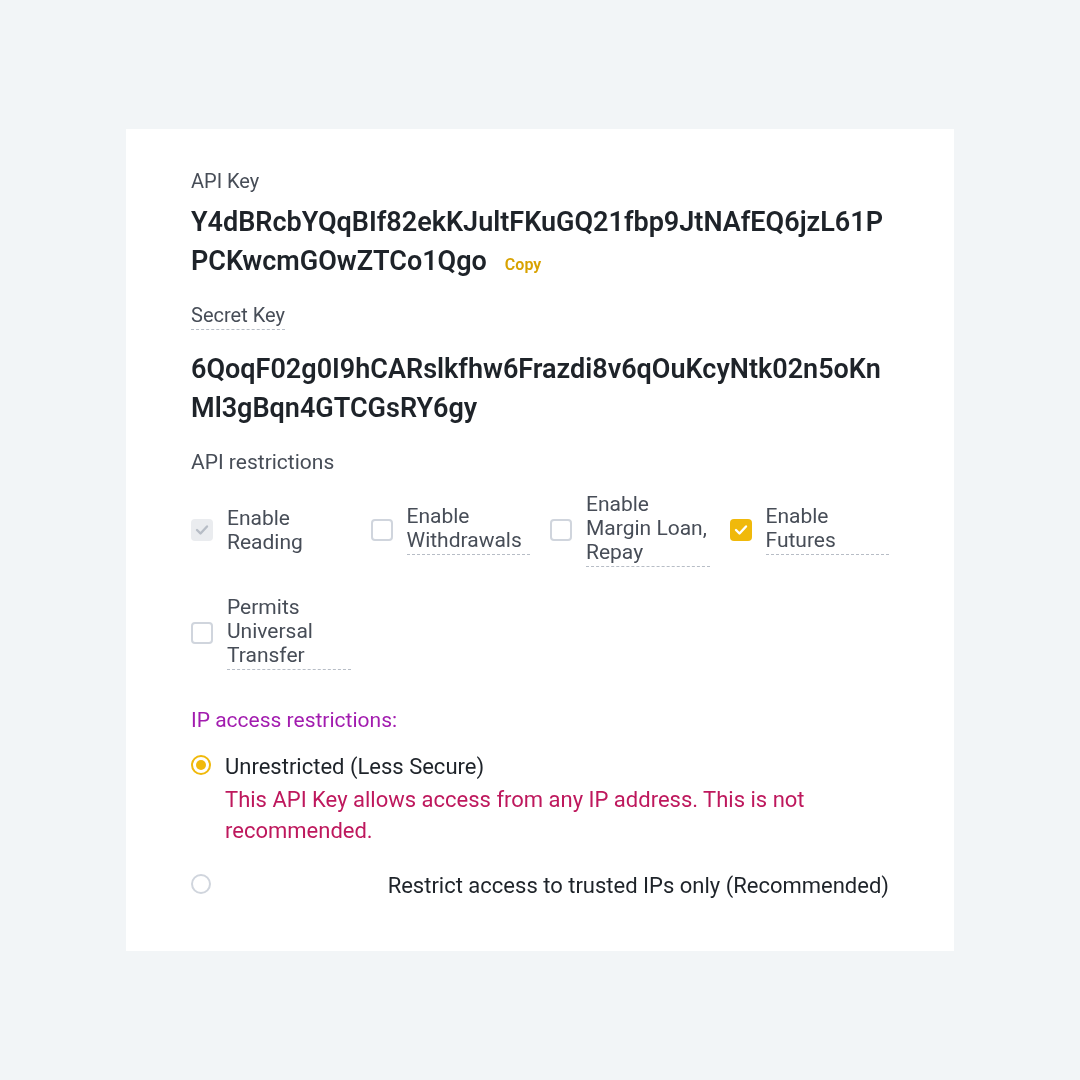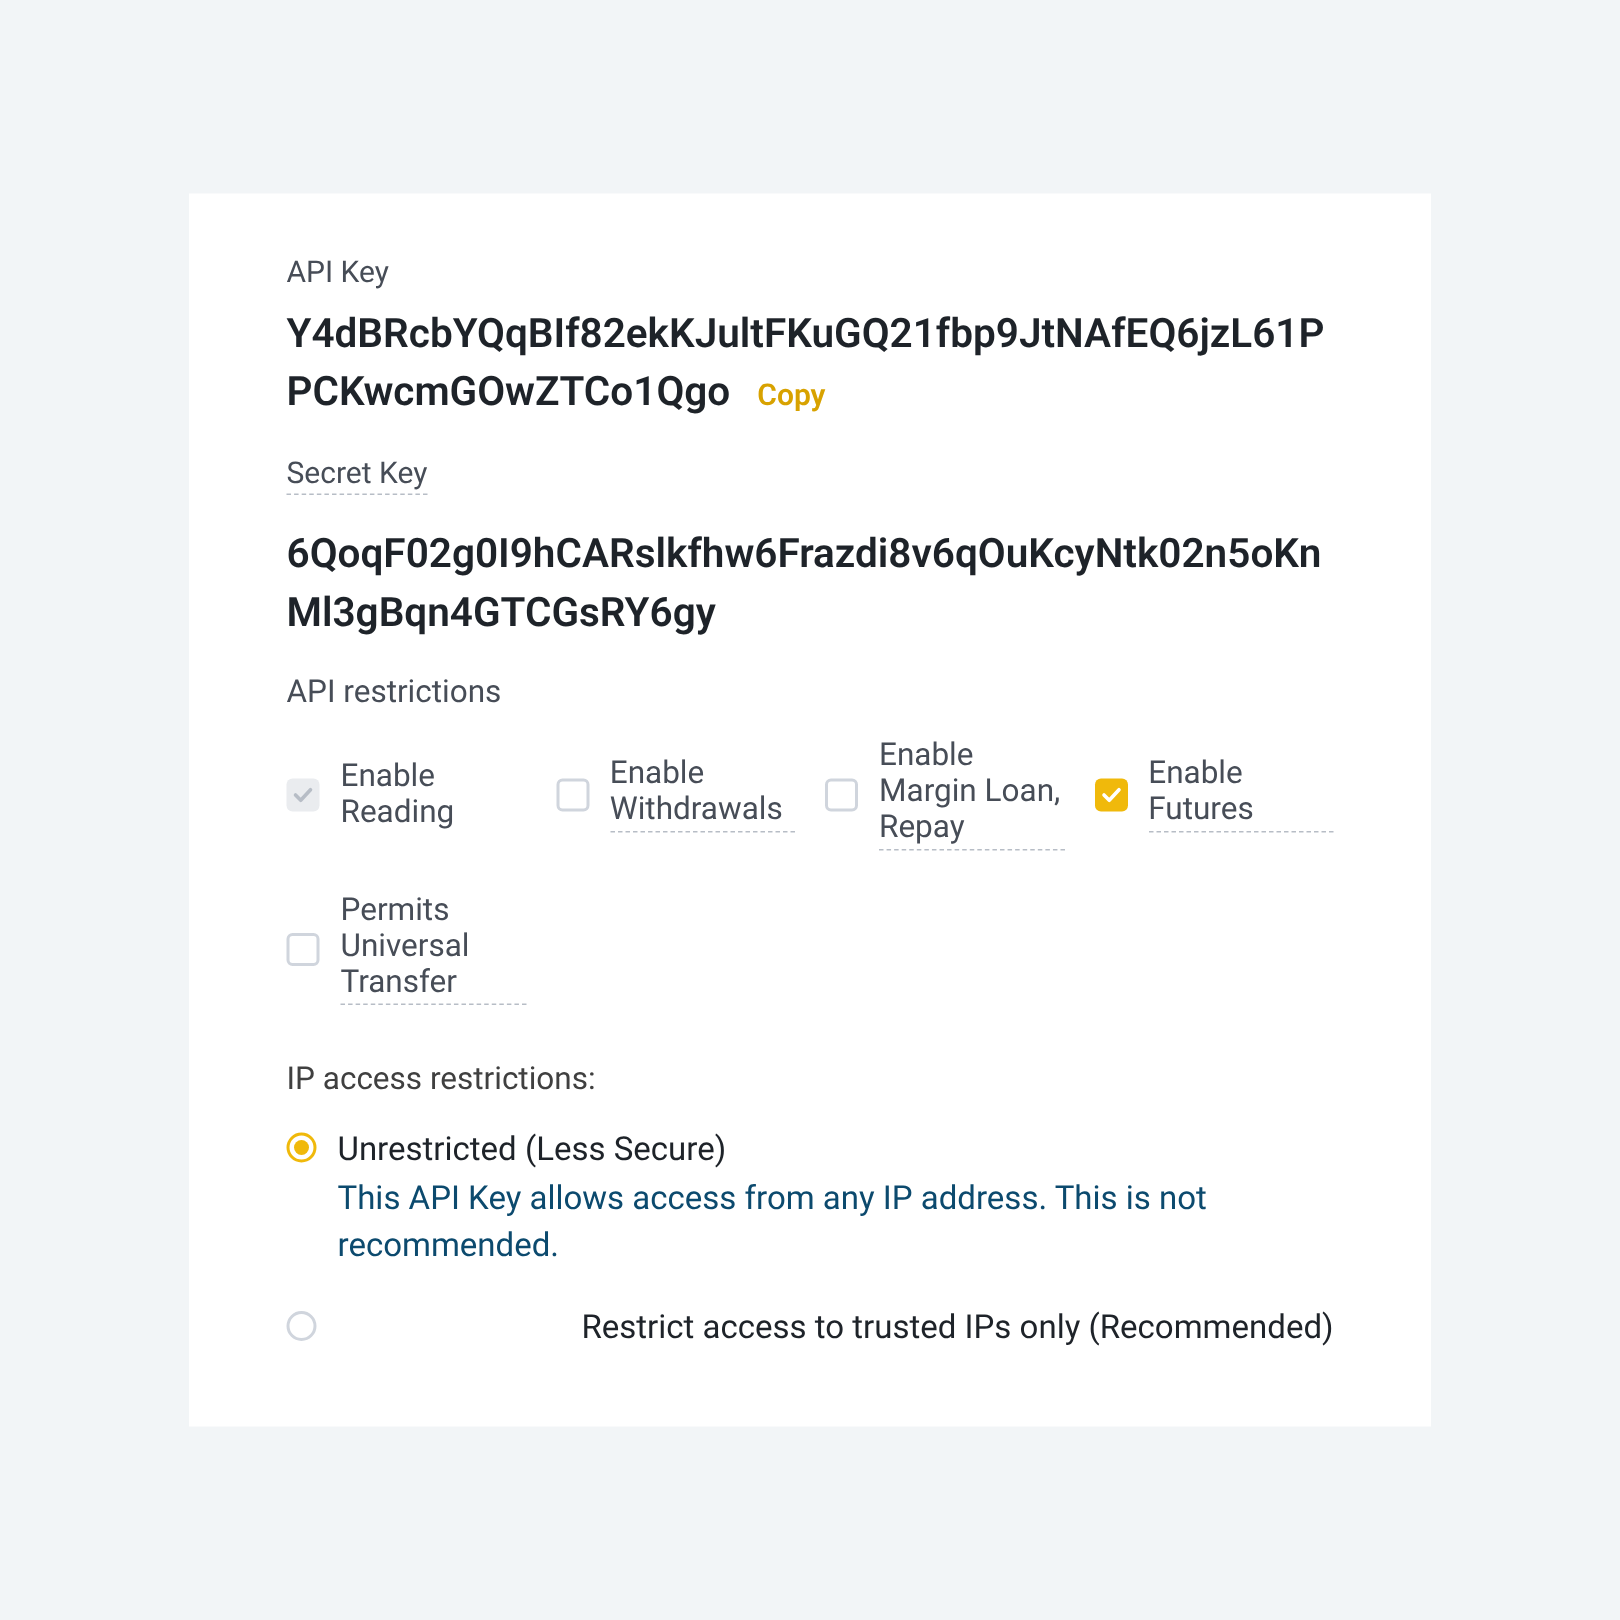--- a/index.html
+++ b/index.html
@@ -31,21 +31,21 @@
   }
   .key-value {
     font-size: 27px;
     font-weight: 600;
     line-height: 1.45;
     color: #1e2329;
     word-break: break-all;
     margin-bottom: 22px;
   }
   .copy-link {
-    font-size: 20px;
+    font-size: 16px;
     font-weight: 600;
     color: #d8a200;
     margin-left: 18px;
     cursor: pointer;
     white-space: nowrap;
   }
   .section-title {
     font-size: 21px;
     color: #474d57;
     margin-top: 8px;
@@ -84,21 +84,21 @@
   }
   .checkbox svg { width: 14px; height: 14px; }
   .check-white { stroke: #fff; }
   .check-gray { stroke: #b7bdc6; }
   .checkbox-label {
     font-size: 21px;
     color: #474d57;
   }
   .ip-title {
     font-size: 21px;
-    color: #404040;
+    color: #a21caf;
     margin-bottom: 20px;
   }
   .radio-row {
     display: flex;
     align-items: flex-start;
     gap: 14px;
     margin-bottom: 24px;
   }
   .radio {
     width: 20px;
@@ -124,21 +124,21 @@
   }
   .radio.unselected {
     border: 2px solid #d0d5dd;
   }
   .radio-text {
     font-size: 22px;
     color: #1e2329;
     line-height: 1.4;
   }
   .warning {
-    color: #0c4a6e;
+    color: #be185d;
     margin-top: 2px;
   }
 </style>
 </head>
 <body>
 
 <div class="card">
 
   <div class="label-small">API Key</div>
   <div class="key-value">

